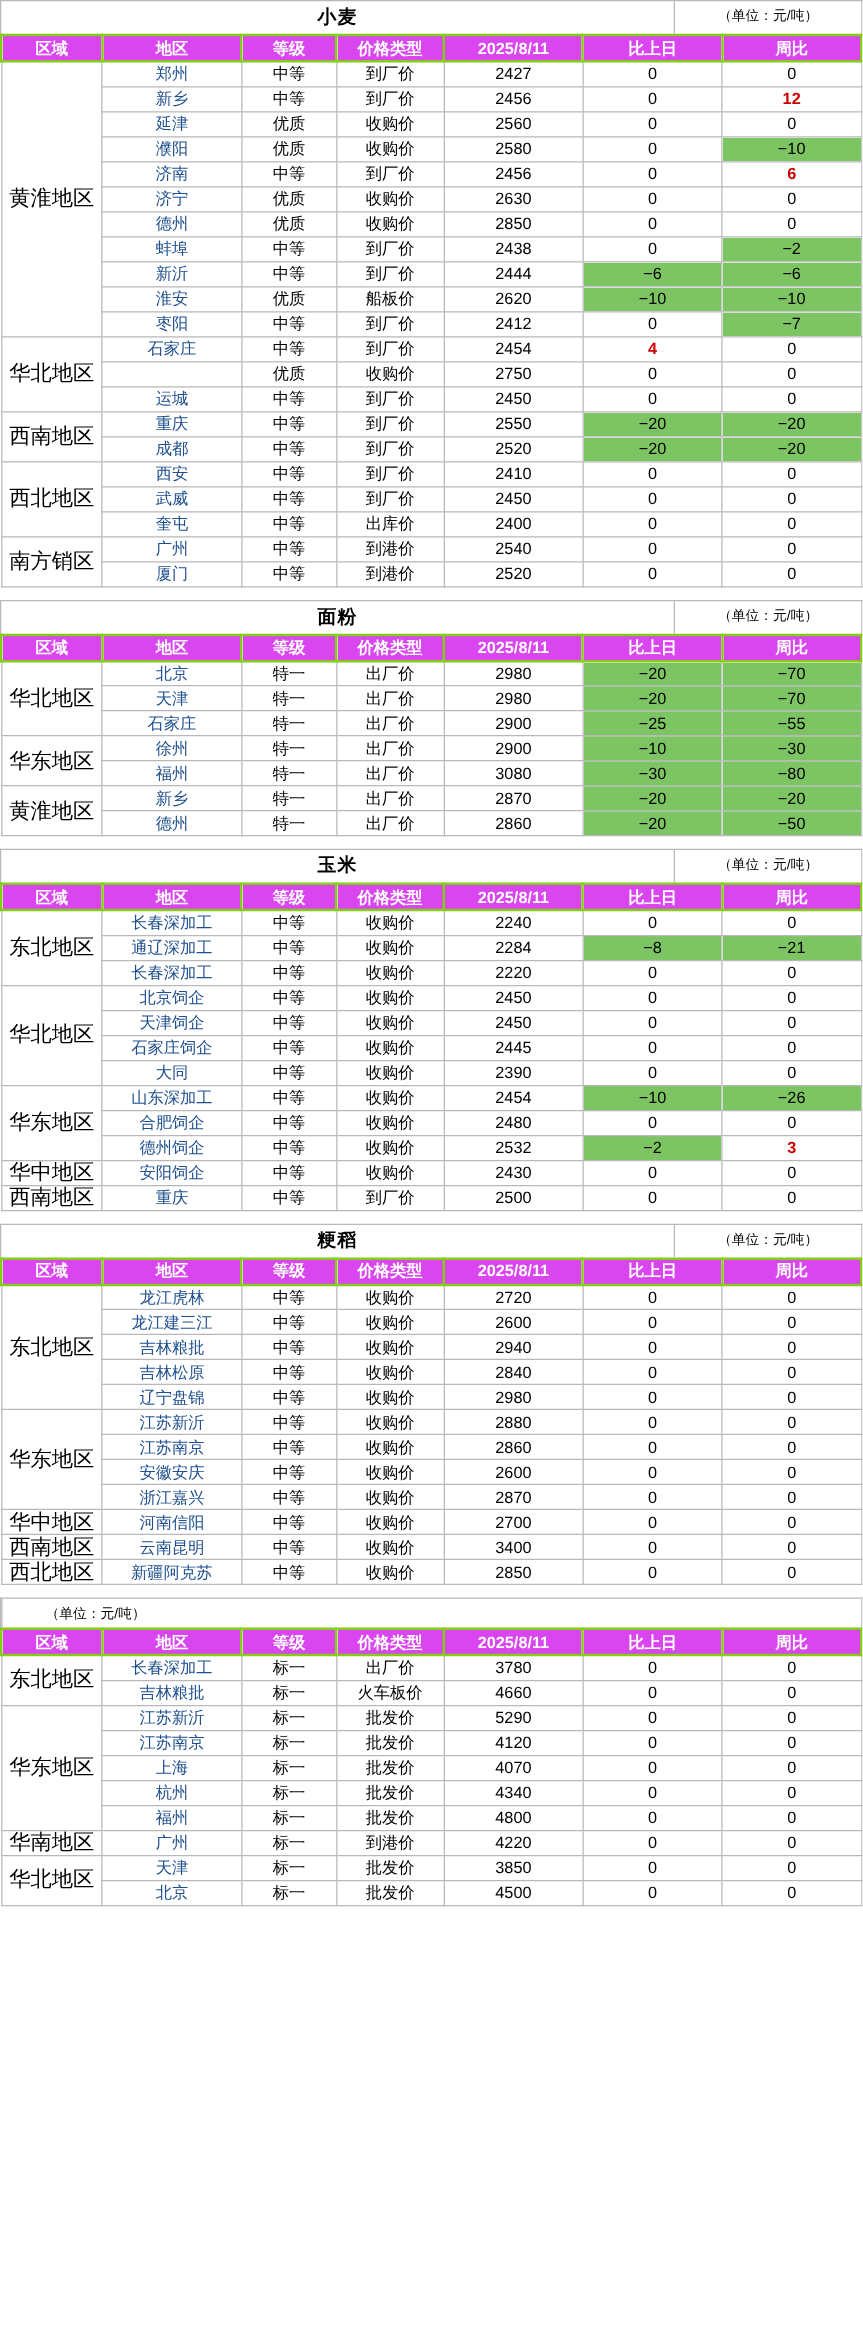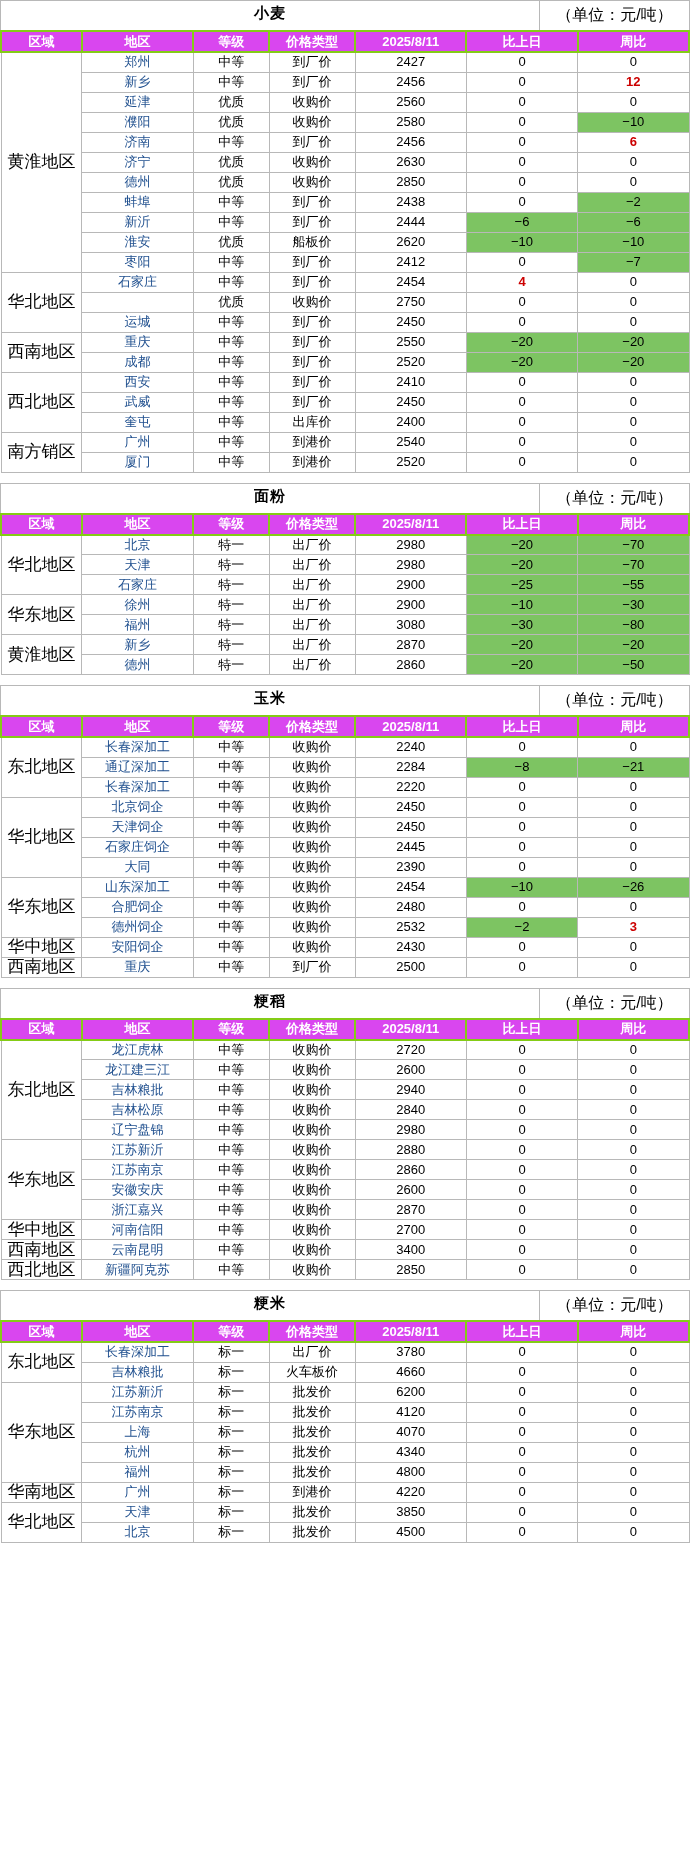--- a/index.html
+++ b/index.html
@@ -23,21 +23,21 @@
     flex:1 1 auto;
     text-align:center;
     font-weight:bold;
     font-size:15px;
     padding:3px 0 4px 0;
     letter-spacing:1px;
   }
   .title-unit{
     width:150px;
     text-align:center;
-    font-size:16px;
+    font-size:11px;
     padding:4px 0 4px 0;
     border-left:1px solid #b8b8b8;
     box-sizing:border-box;
   }
   table{
     border-collapse:collapse;
     width:690px;
     table-layout:fixed;
   }
   th,td{
@@ -589,21 +589,20 @@
             <td class="col-type">收购价</td>
             <td class="col-price">2850</td>
             <td class="col-day zero">0</td>
             <td class="col-week zero">0</td>
           </tr>
         </tbody>
       </table>
     </div>
     <div class="block">
       <div class="title-row">
-        <div class="title-main">粳米</div>
         <div class="title-unit">（单位：元/吨）</div>
       </div>
       <table>
         <thead>
           <tr>
             <th class="col-region">区域</th>
             <th class="col-area">地区</th>
             <th class="col-grade">等级</th>
             <th class="col-type">价格类型</th>
             <th class="col-price">2025/8/11</th>
@@ -627,21 +626,21 @@
             <td class="col-type">火车板价</td>
             <td class="col-price">4660</td>
             <td class="col-day zero">0</td>
             <td class="col-week zero">0</td>
           </tr>
           <tr>
             <td class="col-region region" rowspan="5">华东地区</td>
             <td class="col-area area">江苏新沂</td>
             <td class="col-grade">标一</td>
             <td class="col-type">批发价</td>
-            <td class="col-price">6200</td>
+            <td class="col-price">5290</td>
             <td class="col-day zero">0</td>
             <td class="col-week zero">0</td>
           </tr>
           <tr>
             <td class="col-area area">江苏南京</td>
             <td class="col-grade">标一</td>
             <td class="col-type">批发价</td>
             <td class="col-price">4120</td>
             <td class="col-day zero">0</td>
             <td class="col-week zero">0</td>

